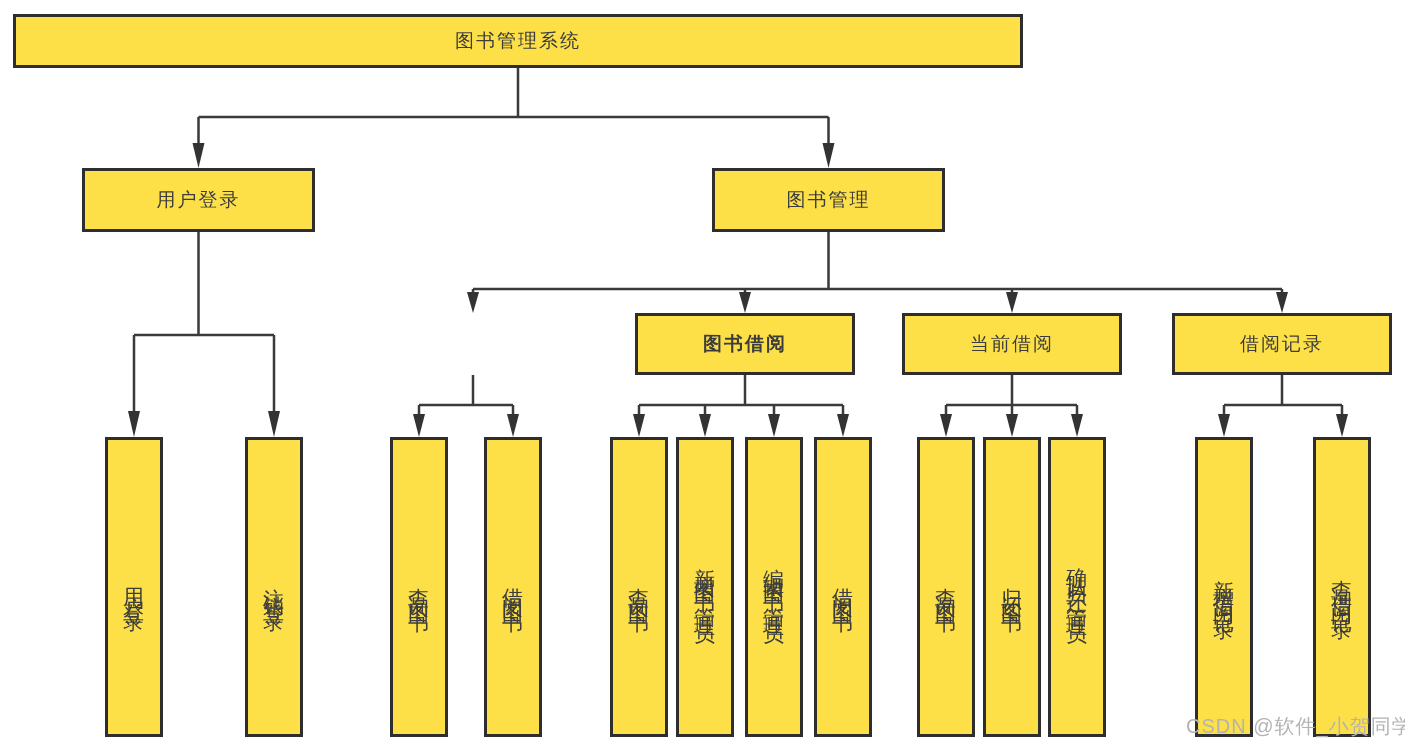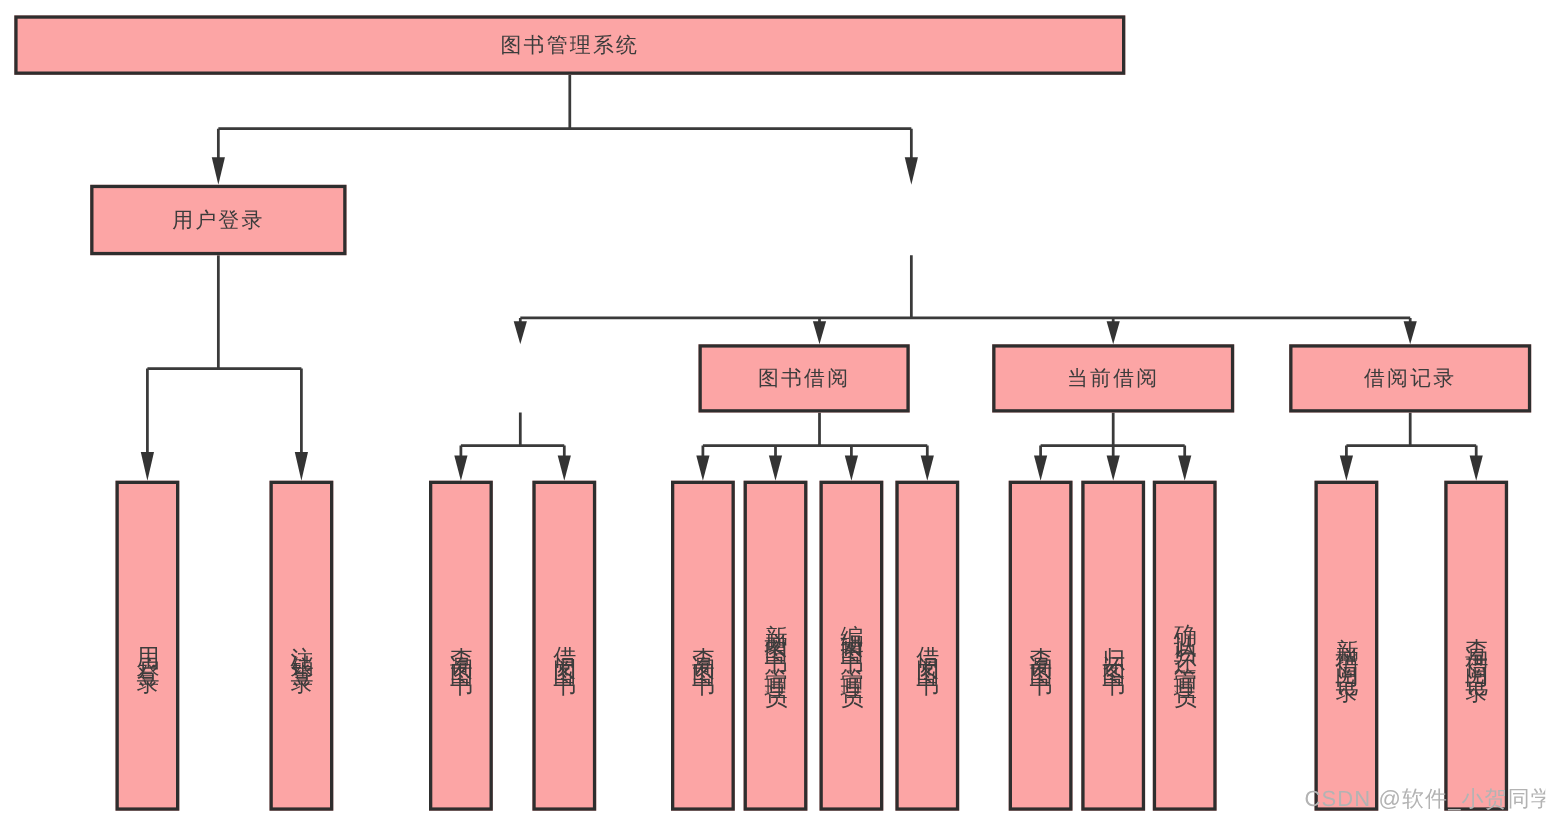--- a/index.html
+++ b/index.html
@@ -10,21 +10,21 @@
     font-family:"Liberation Sans","DejaVu Sans",sans-serif;
     overflow:hidden;
   }
   #wires{position:absolute;left:0;top:0;width:1405px;height:747px;}
   #wires path{stroke:#3a3a3a;stroke-width:2.5;fill:none;}
   #wires polygon{fill:#333333;stroke:none;}
   .node{
     position:absolute;
     box-sizing:border-box;
     border:3px solid #2e2e2e;
-    background:#fca5a5;
+    background:#fde047;
     display:flex;align-items:center;justify-content:center;
     color:#3c3c3c;
     font-size:19px;
     letter-spacing:2px;
     text-align:center;
   }
   .node.leaf span{
     writing-mode:vertical-rl;
     text-orientation:mixed;
     font-size:21px;
@@ -83,22 +83,25 @@
     <polygon points="1336,414 1348,414 1342,437"></polygon>
   </svg>
 
   <div class="node" style="left:13px;top:14px;width:1010px;height:54px;">
     <span>图书管理系统</span>
   </div>
 
   <div class="node" style="left:82px;top:168px;width:233px;height:64px;">
     <span>用户登录</span>
   </div>
+  <div class="node" style="left:712px;top:168px;width:233px;height:64px;">
+    <span>图书管理</span>
+  </div>
 
-  <div class="node" style="left:635px;top:313px;width:192px;height:62px;">
+  <div class="node" style="left:635px;top:313px;width:220px;height:62px;font-weight:bold;">
     <span>图书借阅</span>
   </div>
   <div class="node" style="left:902px;top:313px;width:220px;height:62px;">
     <span>当前借阅</span>
   </div>
   <div class="node" style="left:1172px;top:313px;width:220px;height:62px;">
     <span>借阅记录</span>
   </div>
 
   <div class="node leaf" style="left:105px;top:437px;width:58px;height:300px;">

